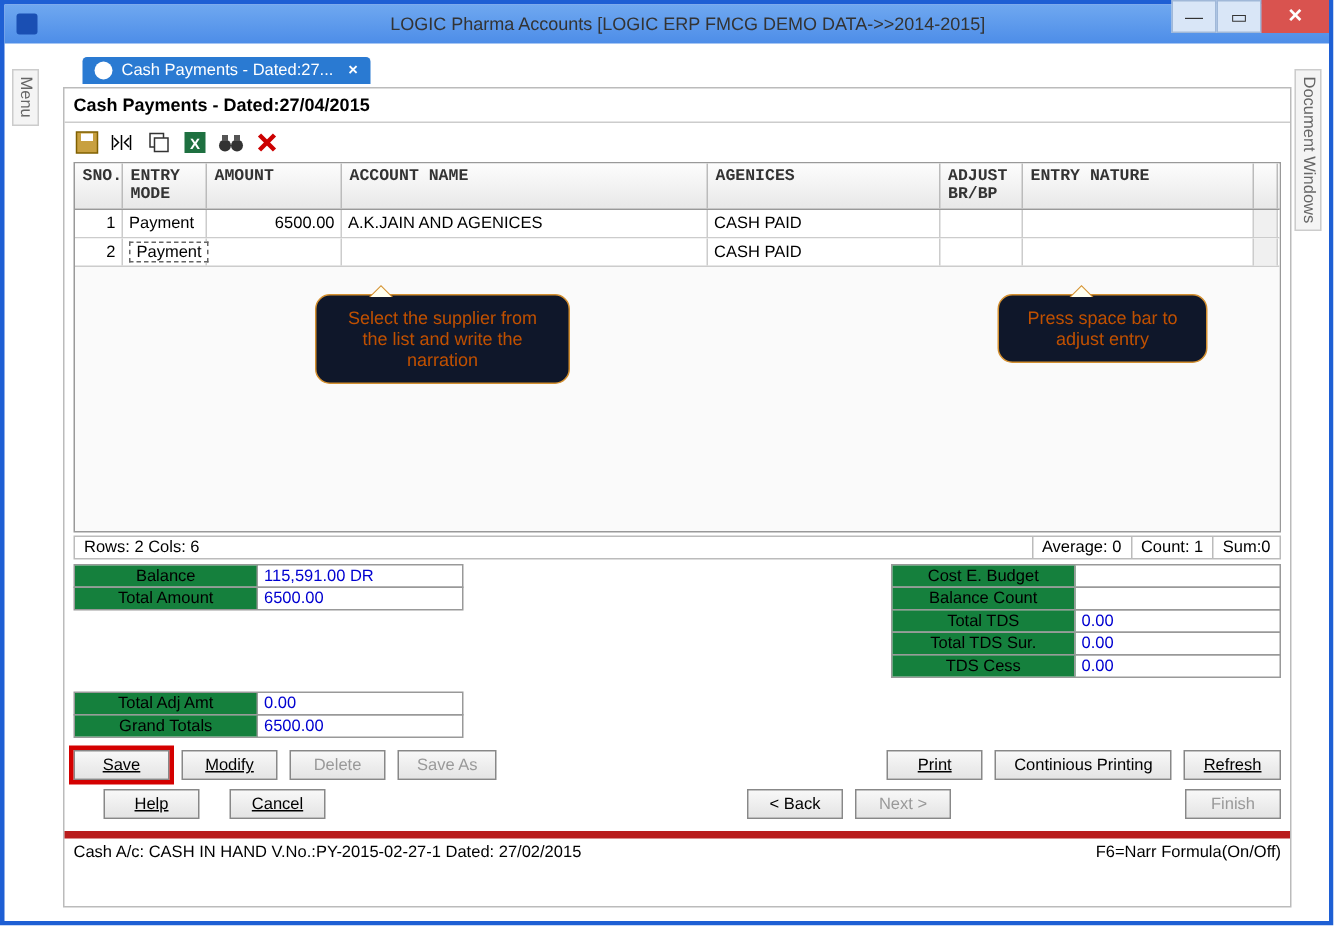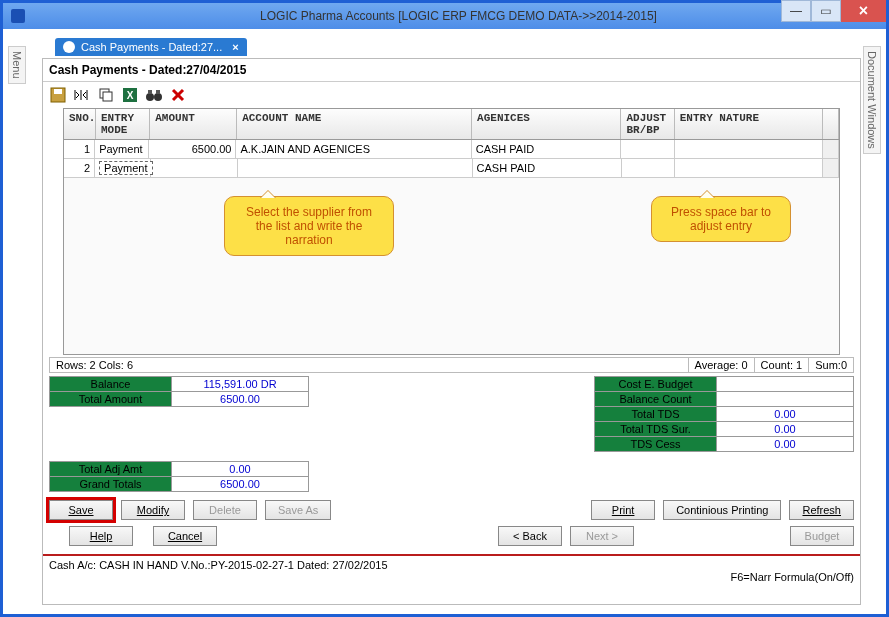--- a/index.html
+++ b/index.html
@@ -15,52 +15,52 @@
 .side-tab-left { position: absolute; left: 2px; top: 14px; writing-mode: vertical-rl; color: #666; font-size: 11px; padding: 4px 2px; border: 1px solid #ccc; background: #f4f4f4; }
 .side-tab-right { position: absolute; right: 2px; top: 14px; writing-mode: vertical-rl; color: #666; font-size: 11px; padding: 4px 2px; border: 1px solid #ccc; background: #f4f4f4; }
 .tab-strip { position: absolute; top: 6px; left: 49px; display: flex; }
 .tab { background: #2a7ad2; color: #fff; padding: 3px 8px; border-radius: 3px 3px 0 0; display: flex; align-items: center; gap: 6px; font-size: 11px; }
 .tab-icon { width: 12px; height: 12px; background: #fff; border-radius: 50%; display: inline-block; }
 .tab-close { color: #fff; cursor: pointer; font-weight: bold; margin-left: 4px; }
 .inner-panel { position: absolute; top: 26px; left: 36px; right: 22px; bottom: 6px; border: 1px solid #bbb; background: #fff; display: flex; flex-direction: column; }
 .panel-title { font-weight: bold; font-size: 12px; padding: 4px 6px; border-bottom: 1px solid #ccc; }
 .toolbar { padding: 4px 6px; display: flex; gap: 6px; align-items: center; }
 .tool-icon { width: 18px; height: 18px; display: inline-flex; align-items: center; justify-content: center; }
-.grid-wrap { border: 1px solid #999; margin: 0 20px; flex: 0 0 auto; }
+.grid-wrap { border: 1px solid #999; margin: 0 6px; flex: 0 0 auto; }
 .grid-header { display: flex; background: linear-gradient(#fdfdfd, #e8e8e8); border-bottom: 1px solid #999; }
 .grid-header .gh { border-right: 1px solid #bbb; padding: 3px 5px; font-family: "Courier New", monospace; font-size: 11px; font-weight: bold; color: #333; }
 .gh-sno { width: 32px; } .gh-entry { width: 56px; } .gh-amount { width: 90px; } .gh-acct { width: 244px; } .gh-narr { width: 155px; } .gh-adj { width: 55px; } .gh-nature { width: 154px; } .gh-scroll { width: 16px; }
 .grid-body { }
 .grid-row { display: flex; border-bottom: 1px solid #ccc; background: #fff; }
 .gc { border-right: 1px solid #ccc; padding: 2px 4px; font-size: 11px; height: 18px; display: flex; align-items: center; }
 .gc-sno { width: 32px; justify-content: flex-end; } .gc-entry { width: 56px; } .gc-amount { width: 90px; justify-content: flex-end; } .gc-acct { width: 244px; text-align: center; } .gc-narr { width: 155px; } .gc-adj { width: 55px; } .gc-nature { width: 154px; } .gc-scroll { width: 16px; background: #f0f0f0; }
 .entry-box { border: 1px dashed #666; padding: 0 4px; background: #fff; }
 .grid-empty { height: 176px; background: #fafafa; border-top: 0; position: relative; }
-.callout { position: absolute; background: #fde047; border: 1px solid #d49030; border-radius: 10px; padding: 8px 14px; color: #c05000; font-size: 12px; text-align: center; }
+.callout { position: absolute; background: #0f172a; border: 1px solid #d49030; border-radius: 10px; padding: 8px 14px; color: #c05000; font-size: 12px; text-align: center; }
 .callout::before { content: ''; position: absolute; top: -15px; left: 35px; border: 8px solid transparent; border-bottom-color: #d49030; }
 .callout::after { content: ''; position: absolute; top: -13px; left: 36px; border: 7px solid transparent; border-bottom-color: #fffff0; }
 .callout2::before { left: auto; right: 75px; }
 .callout2::after { left: auto; right: 76px; }
 .grid-stats { display: flex; margin: 2px 6px 4px 6px; border: 1px solid #bbb; font-size: 11px; }
 .grid-stats-left { flex: 1; padding: 1px 6px; }
 .grid-stats-right { display: flex; }
 .grid-stats-right span { border-left: 1px solid #bbb; padding: 1px 6px; }
 .summary-row { display: flex; margin: 0 6px; }
 .summary-left, .summary-right { display: flex; flex-direction: column; }
 .summary-left { width: 260px; }
 .summary-right { margin-left: auto; width: 260px; }
 .s-row { display: flex; border: 1px solid #999; margin-top: -1px; }
 .s-label { width: 122px; text-align: center; padding: 1px 4px; border-right: 1px solid #999; background: #15803d; }
-.s-value { flex: 1; text-align: center; padding: 1px 4px; color: #0000d0; }
+.s-value { flex: 1; text-align: left; padding: 1px 4px; color: #0000d0; }
 .button-row { display: flex; gap: 8px; margin: 8px 6px 4px 6px; align-items: center; }
 .btn { border: 1px solid #888; background: linear-gradient(#f8f8f8, #e4e4e4); padding: 3px 12px; font-size: 11px; min-width: 64px; text-align: center; }
 .btn.disabled { color: #999; }
 .btn.highlight { outline: 3px solid #d40000; }
 .spacer { flex: 1; }
-.status-bar { display: flex; padding: 3px 6px; border-top: 2px solid #b91c1c; font-size: 11px; margin-top: 4px; flex-direction: column; }
+.status-bar { display: flex; padding: 3px 6px; border-top: 5px solid #b91c1c; font-size: 11px; margin-top: 4px; }
 .status-bar .sb-right { margin-left: auto; }
 </style>
 </head>
 <body>
 
 <div class="window">
   <div class="titlebar">
     <span class="titlebar-icon"></span>
     <span class="titlebar-text">LOGIC Pharma Accounts  [LOGIC ERP FMCG DEMO DATA-&gt;&gt;2014-2015]</span>
     <div class="win-controls">
@@ -238,21 +238,21 @@
         <button class="btn" style="text-decoration:underline;">Refresh</button>
       </div>
 
       <div class="button-row" style="margin-top:2px;">
         <button class="btn" style="margin-left:20px; text-decoration:underline;">Help</button>
         <button class="btn" style="margin-left:12px; text-decoration:underline;">Cancel</button>
         <div class="spacer"></div>
         <button class="btn">&lt; Back</button>
         <button class="btn disabled">Next &gt;</button>
         <div style="width:140px;"></div>
-        <button class="btn disabled">Budget</button>
+        <button class="btn disabled">Finish</button>
       </div>
 
       <div class="status-bar">
         <span>Cash A/c: CASH IN HAND V.No.:PY-2015-02-27-1 Dated: 27/02/2015</span>
         <span class="sb-right">F6=Narr Formula(On/Off)</span>
       </div>
     </div>
   </div>
 </div>
 

